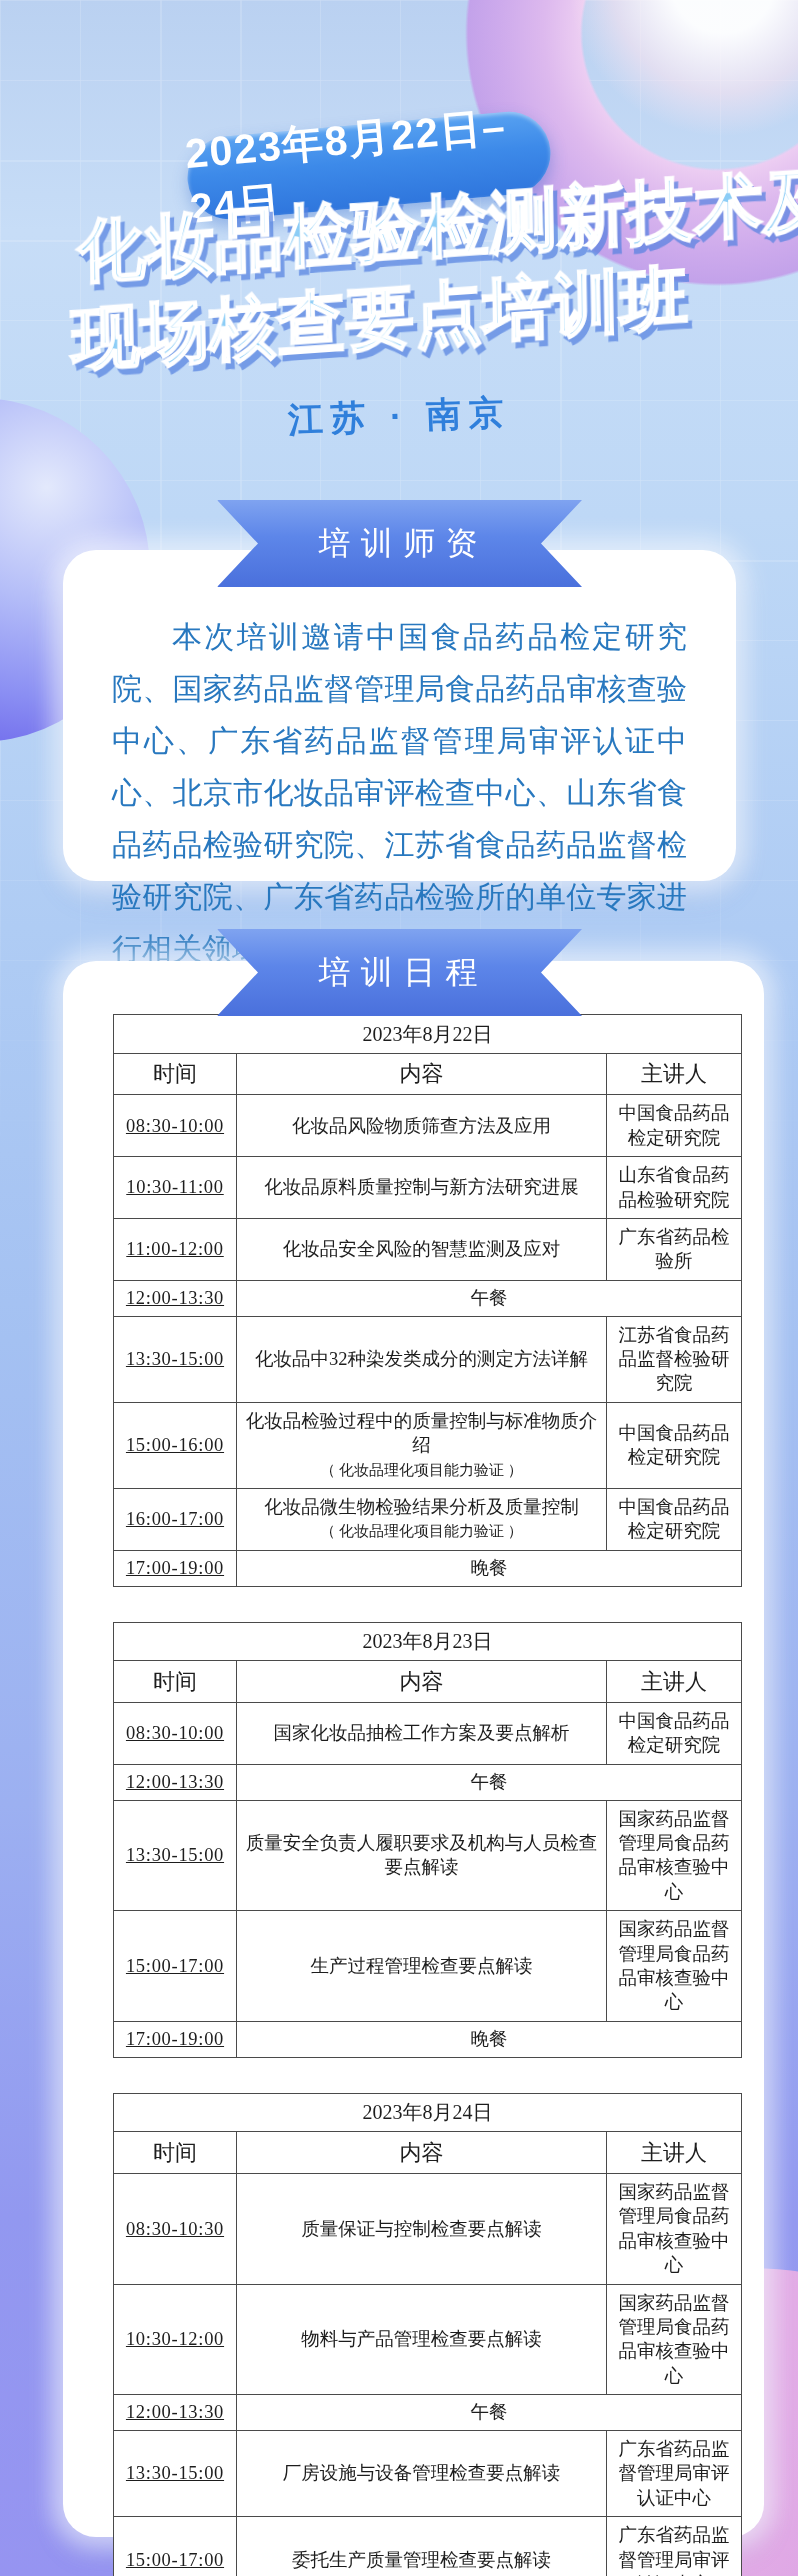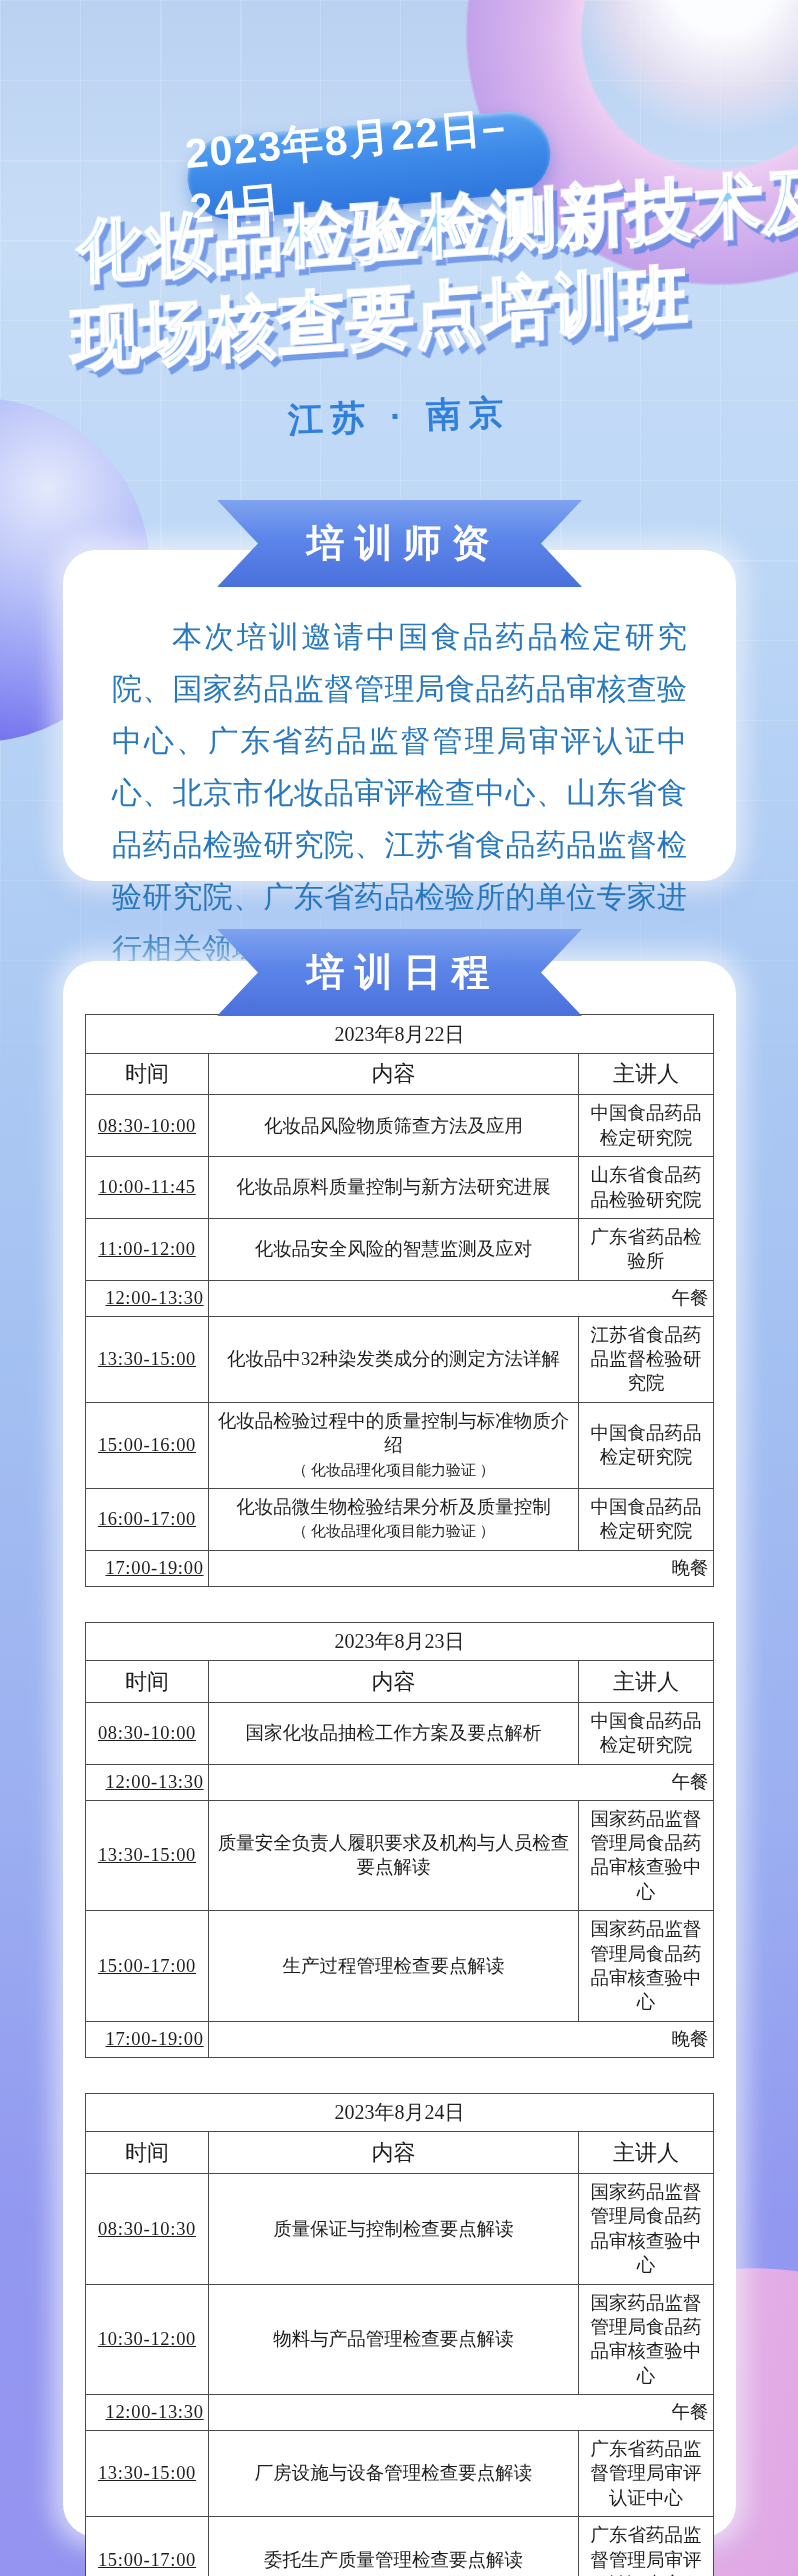--- a/index.html
+++ b/index.html
@@ -88,31 +88,31 @@
 
   
   .ribbon{
     position:absolute;left:50%;transform:translateX(-50%);
     width:365px;height:87px;
     background:linear-gradient(180deg,#7fa3f0 0%,#5d86e9 42%,#4a70dc 100%);
     clip-path:polygon(0 0,100% 0,calc(100% - 41px) 50%,100% 100%,0 100%,41px 50%);
     display:flex;align-items:center;justify-content:center;
     z-index:5;
   }
-  .ribbon span{color:#fff;font-size:38px;font-weight:700;letter-spacing:10.4px;padding-left:7.4px;text-align:center;}
+  .ribbon span{color:#fff;font-size:32px;font-weight:400;letter-spacing:10.4px;padding-left:7.4px;text-align:center;}
   .ribbon.r1{top:500px;}
   .ribbon.r2{top:929px;}
 
   
   .card{
     position:absolute;left:63px;width:673px;background:#ffffff;border-radius:33px;
     box-shadow:0 0 22px 12px rgba(255,255,255,.55), 0 13.3px 31px rgba(110,140,210,.20);
   }
   .card1{top:550px;height:331px;z-index:3;}
-  .card2{top:961px;height:1576px;z-index:3;}
+  .card2{top:961px;height:1576px;z-index:3;padding-left:28px;}
 
   .para{
     margin:0;padding:61px 49px 0 49px;
     color:#2878bf;font-size:30px;line-height:52px;
     text-indent:2em;text-align:justify;
     font-family:"Liberation Serif",serif;
   }
 
   
   .tables{padding-top:53px;display:flex;flex-direction:column;align-items:center;gap:35px;}
@@ -123,21 +123,21 @@
   }
   table.sched td{
     border:0.7px solid #4a4a4a;text-align:center;vertical-align:middle;
     font-size:18.5px;line-height:24.4px;padding:6px 4.4px;
   }
   table.sched col.c-time{width:123px;}
   table.sched col.c-content{width:370px;}
   table.sched col.c-speaker{width:135px;}
   table.sched tr.date-row td{padding:6.7px 4.4px;font-size:20px;}
   table.sched tr.head-row td{padding:8.1px 4.4px;font-size:22px;}
-  table.sched tr.meal td{padding:5.2px 4.4px;text-align:right;}
+  table.sched tr.meal td{padding:5.2px 4.4px;}
   table.sched td.t{letter-spacing:0.7px;text-decoration:underline;}
   table.sched .note{font-size:15px;line-height:24.4px;}
 </style>
 </head>
 <body>
 
 <div class="poster">
 
   <div class="bg-grid"></div>
   <div class="torus"></div>
@@ -184,21 +184,21 @@
               <td>时间</td>
               <td>内容</td>
               <td>主讲人</td>
             </tr>
             <tr>
               <td class="t">08:30-10:00</td>
               <td class="c">化妆品风险物质筛查方法及应用</td>
               <td class="s">中国食品药品检定研究院</td>
             </tr>
             <tr>
-              <td class="t">10:00-11:45</td>
+              <td class="t">10:30-11:00</td>
               <td class="c">化妆品原料质量控制与新方法研究进展</td>
               <td class="s">山东省食品药品检验研究院</td>
             </tr>
             <tr>
               <td class="t">11:00-12:00</td>
               <td class="c">化妆品安全风险的智慧监测及应对</td>
               <td class="s">广东省药品检验所</td>
             </tr>
             <tr class="meal">
               <td class="t">12:00-13:30</td>

